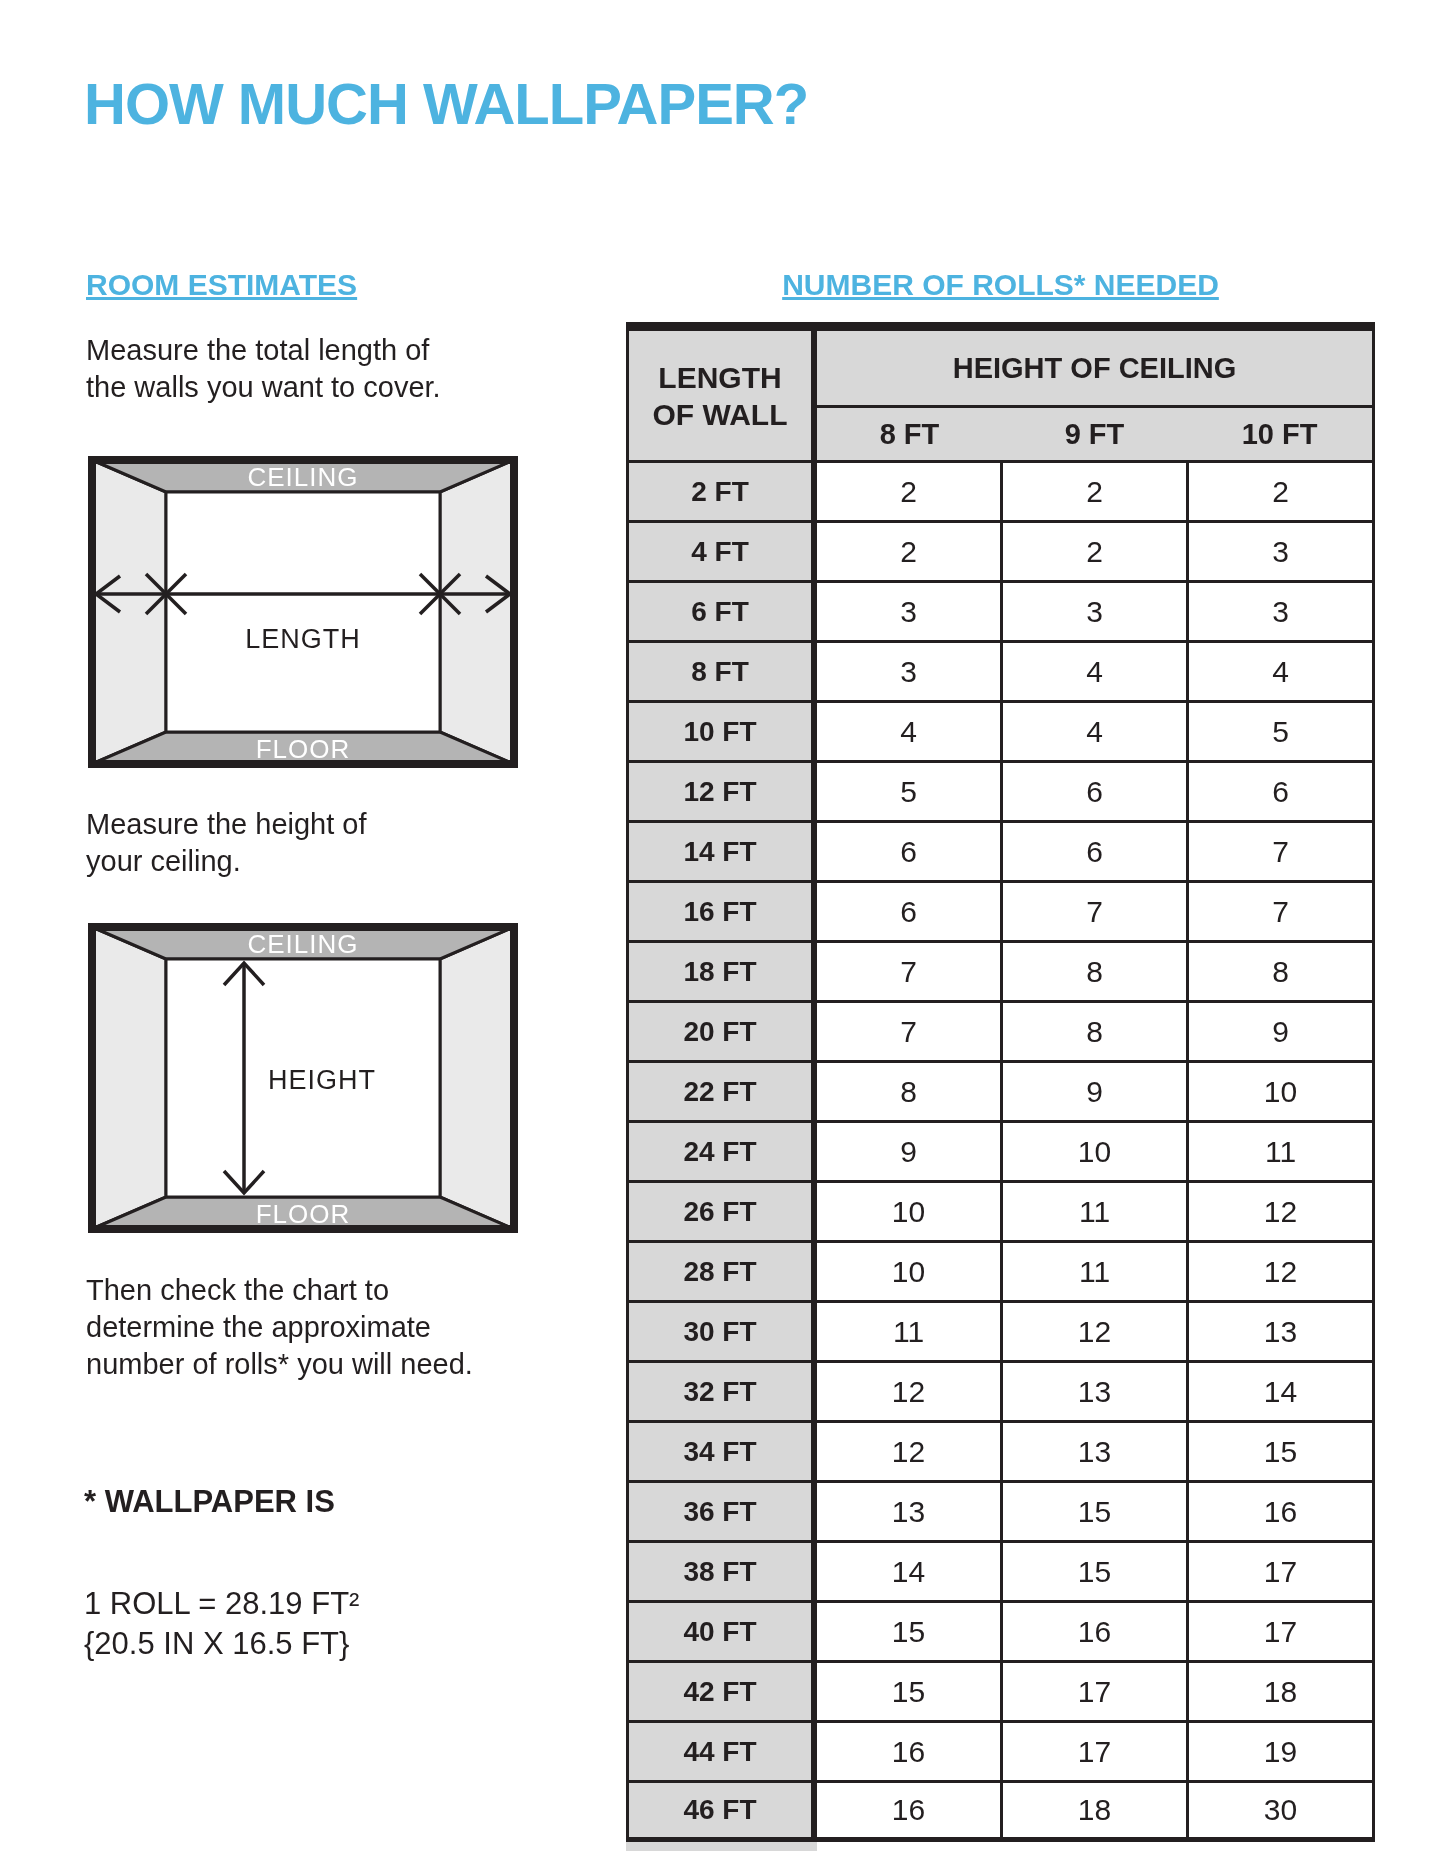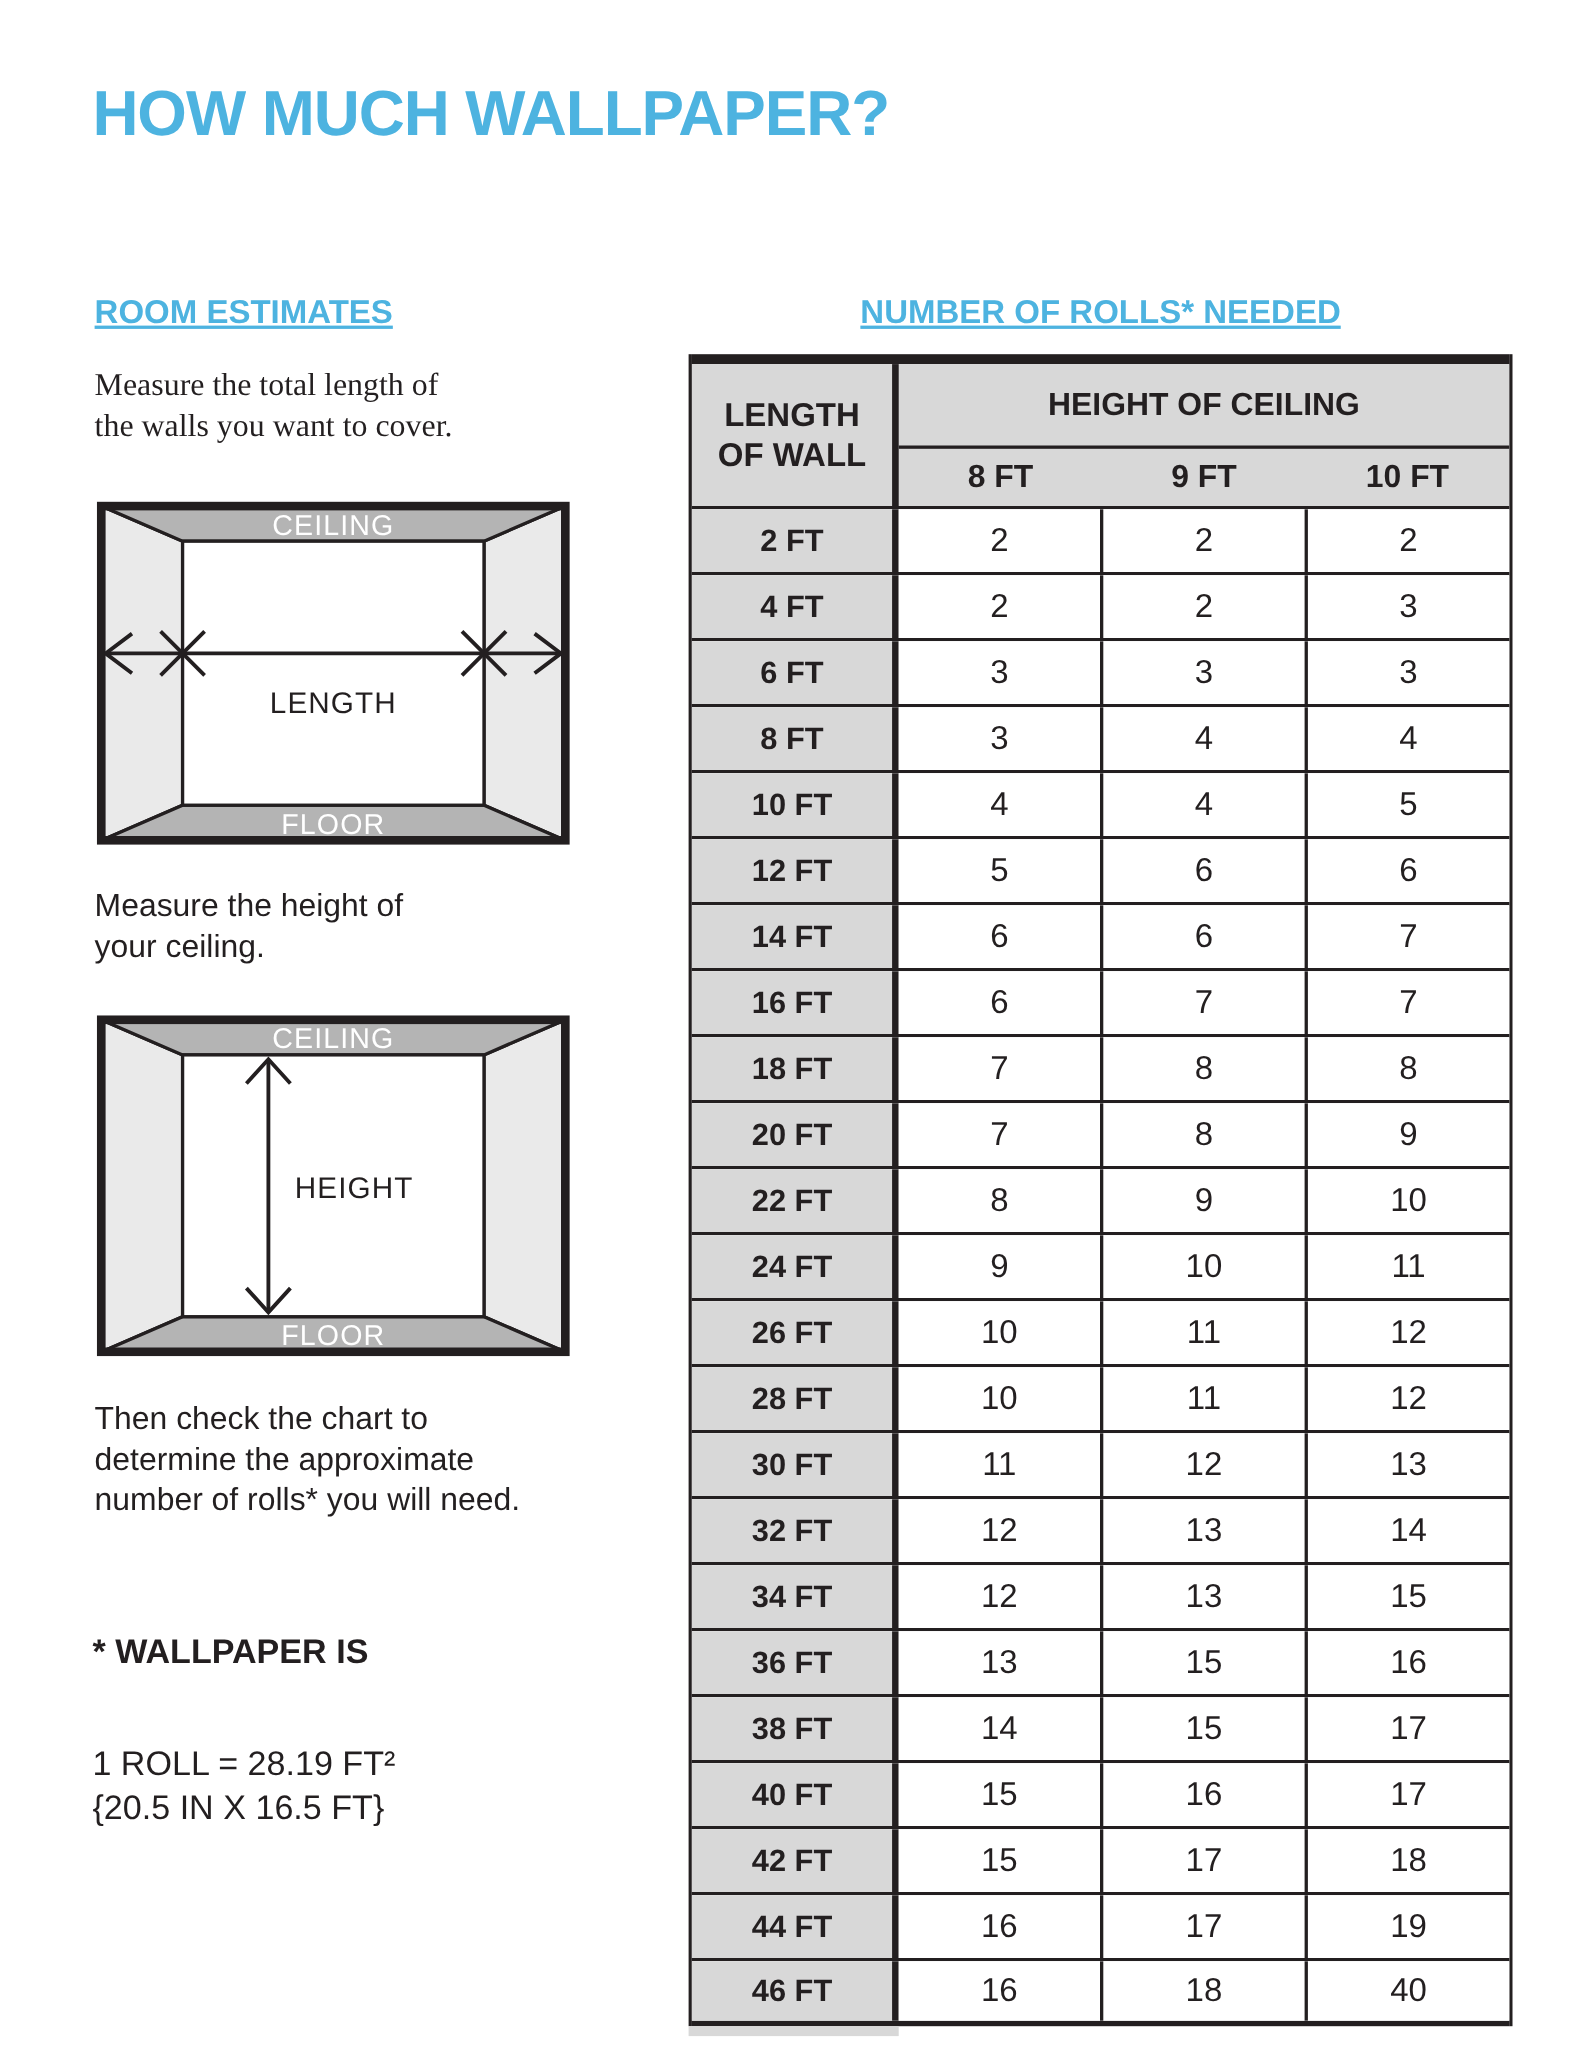--- a/index.html
+++ b/index.html
@@ -29,21 +29,21 @@
     color:var(--blue);margin:0;white-space:nowrap;text-decoration:underline;
   }
   .head-room{left:86px;top:268px;}
   .head-table{left:626px;top:268px;width:749px;text-align:center;}
   .body-text{
     position:absolute;left:86px;
     font-size:29px;line-height:37px;
     color:var(--black);margin:0;
     white-space:pre-line;
   }
-  .step1{top:332px;font-family:Liberation Serif, serif;}
+  .step1{top:332px;}
   .step2{top:806px;}
   .step3{top:1272px;}
   .footnote{
     position:absolute;left:84px;top:1482px;
     font-size:31px;font-weight:bold;line-height:39px;color:var(--black);
   }
   .footnote .indent{margin-left:19px;}
   .roll-spec{
     position:absolute;left:84px;top:1584px;
     font-size:31px;font-weight:normal;line-height:40px;color:var(--black);
@@ -322,21 +322,21 @@
           <div class="t-row">
           <div class="t-rowlabel">44 FT</div>
           <div class="t-val">16</div>
           <div class="t-val">17</div>
           <div class="t-val">19</div>
         </div>
           <div class="t-row">
           <div class="t-rowlabel">46 FT</div>
           <div class="t-val">16</div>
           <div class="t-val">18</div>
-          <div class="t-val">40</div>
+          <div class="t-val">30</div>
         </div>
         </div>
       <div class="t-bottombar"></div>
     </div>
     <div class="t-stub"></div>
   </div>
 
 </div>
 
 </body></html>

